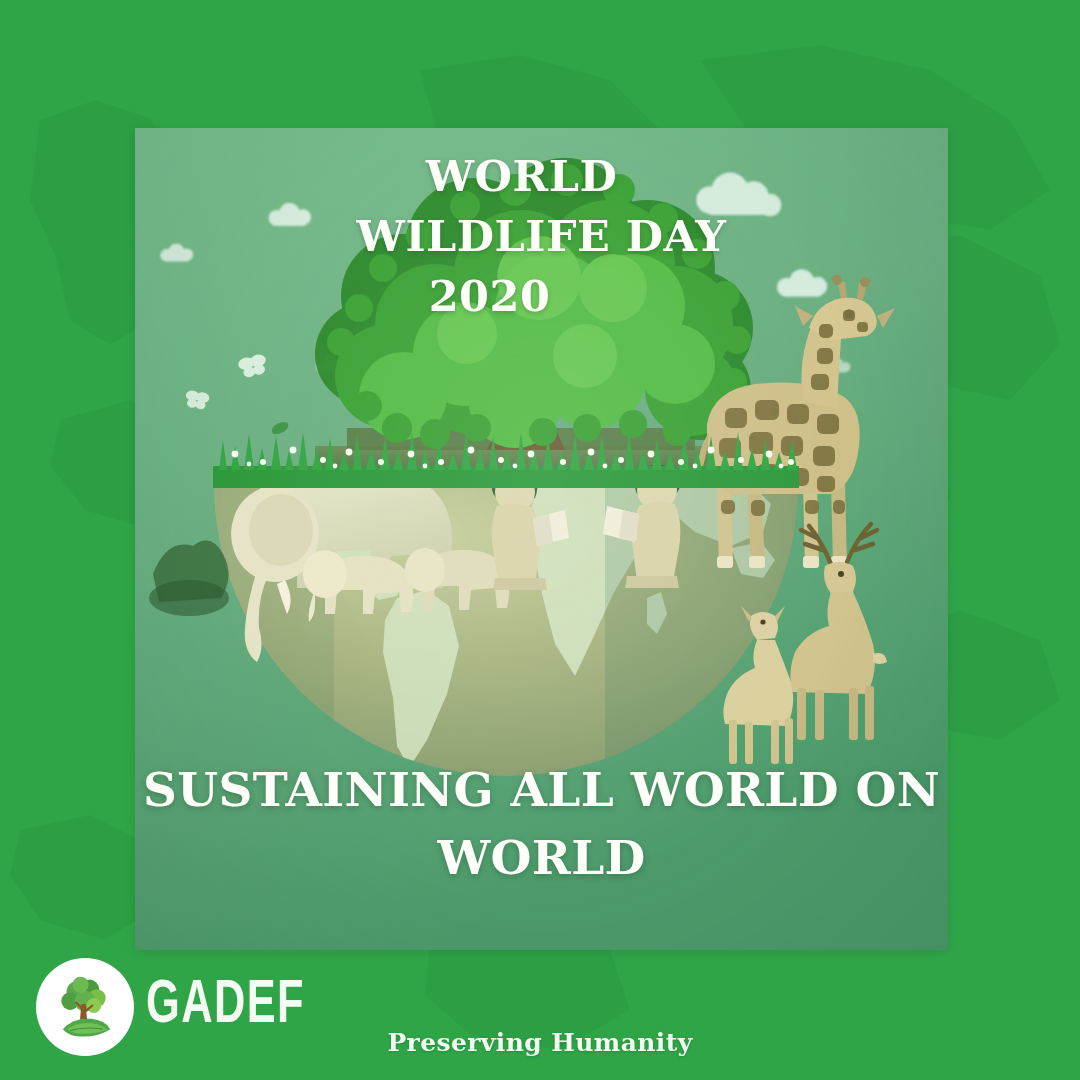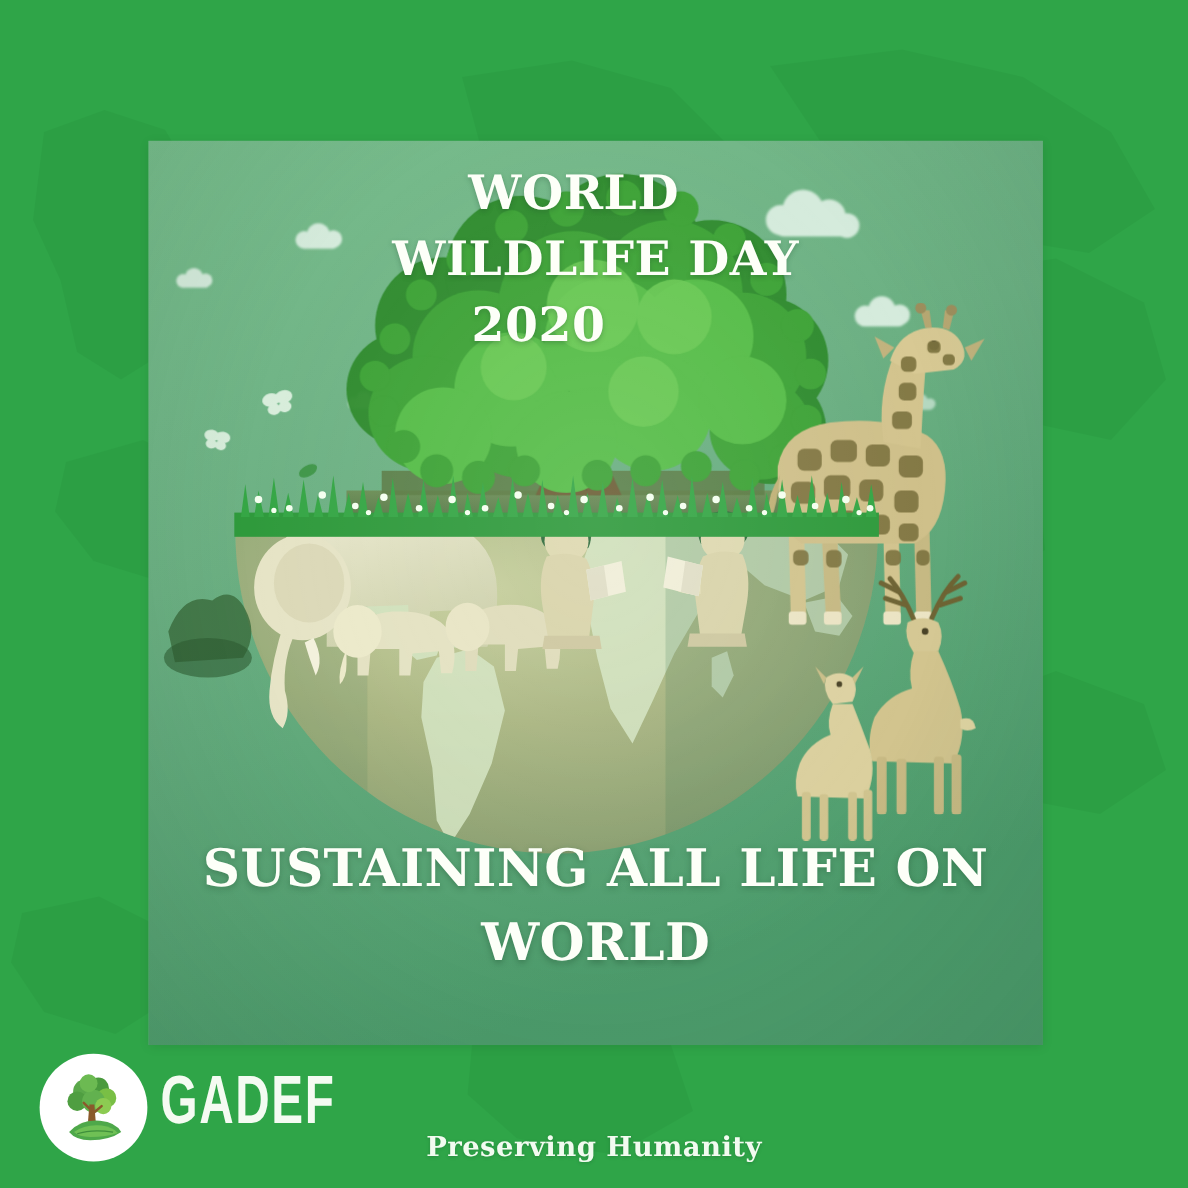--- a/index.html
+++ b/index.html
@@ -593,21 +593,21 @@
       </svg>
     </div>
 
     <div class="headline">
       <span class="ln ln1">WORLD</span>
       <span class="ln ln2">WILDLIFE DAY</span>
       <span class="ln ln3">2020</span>
     </div>
 
     <div class="tagline">
-      <span class="ln">SUSTAINING ALL LIFE ON</span>
+      <span class="ln">SUSTAINING ALL WORLD ON</span>
       <span class="ln">WORLD</span>
     </div>
   </div>
 
   <div id="brand-tagline">Preserving Humanity</div>
 
   <div id="footer">
 
     <div id="logo-badge">
       <span>

